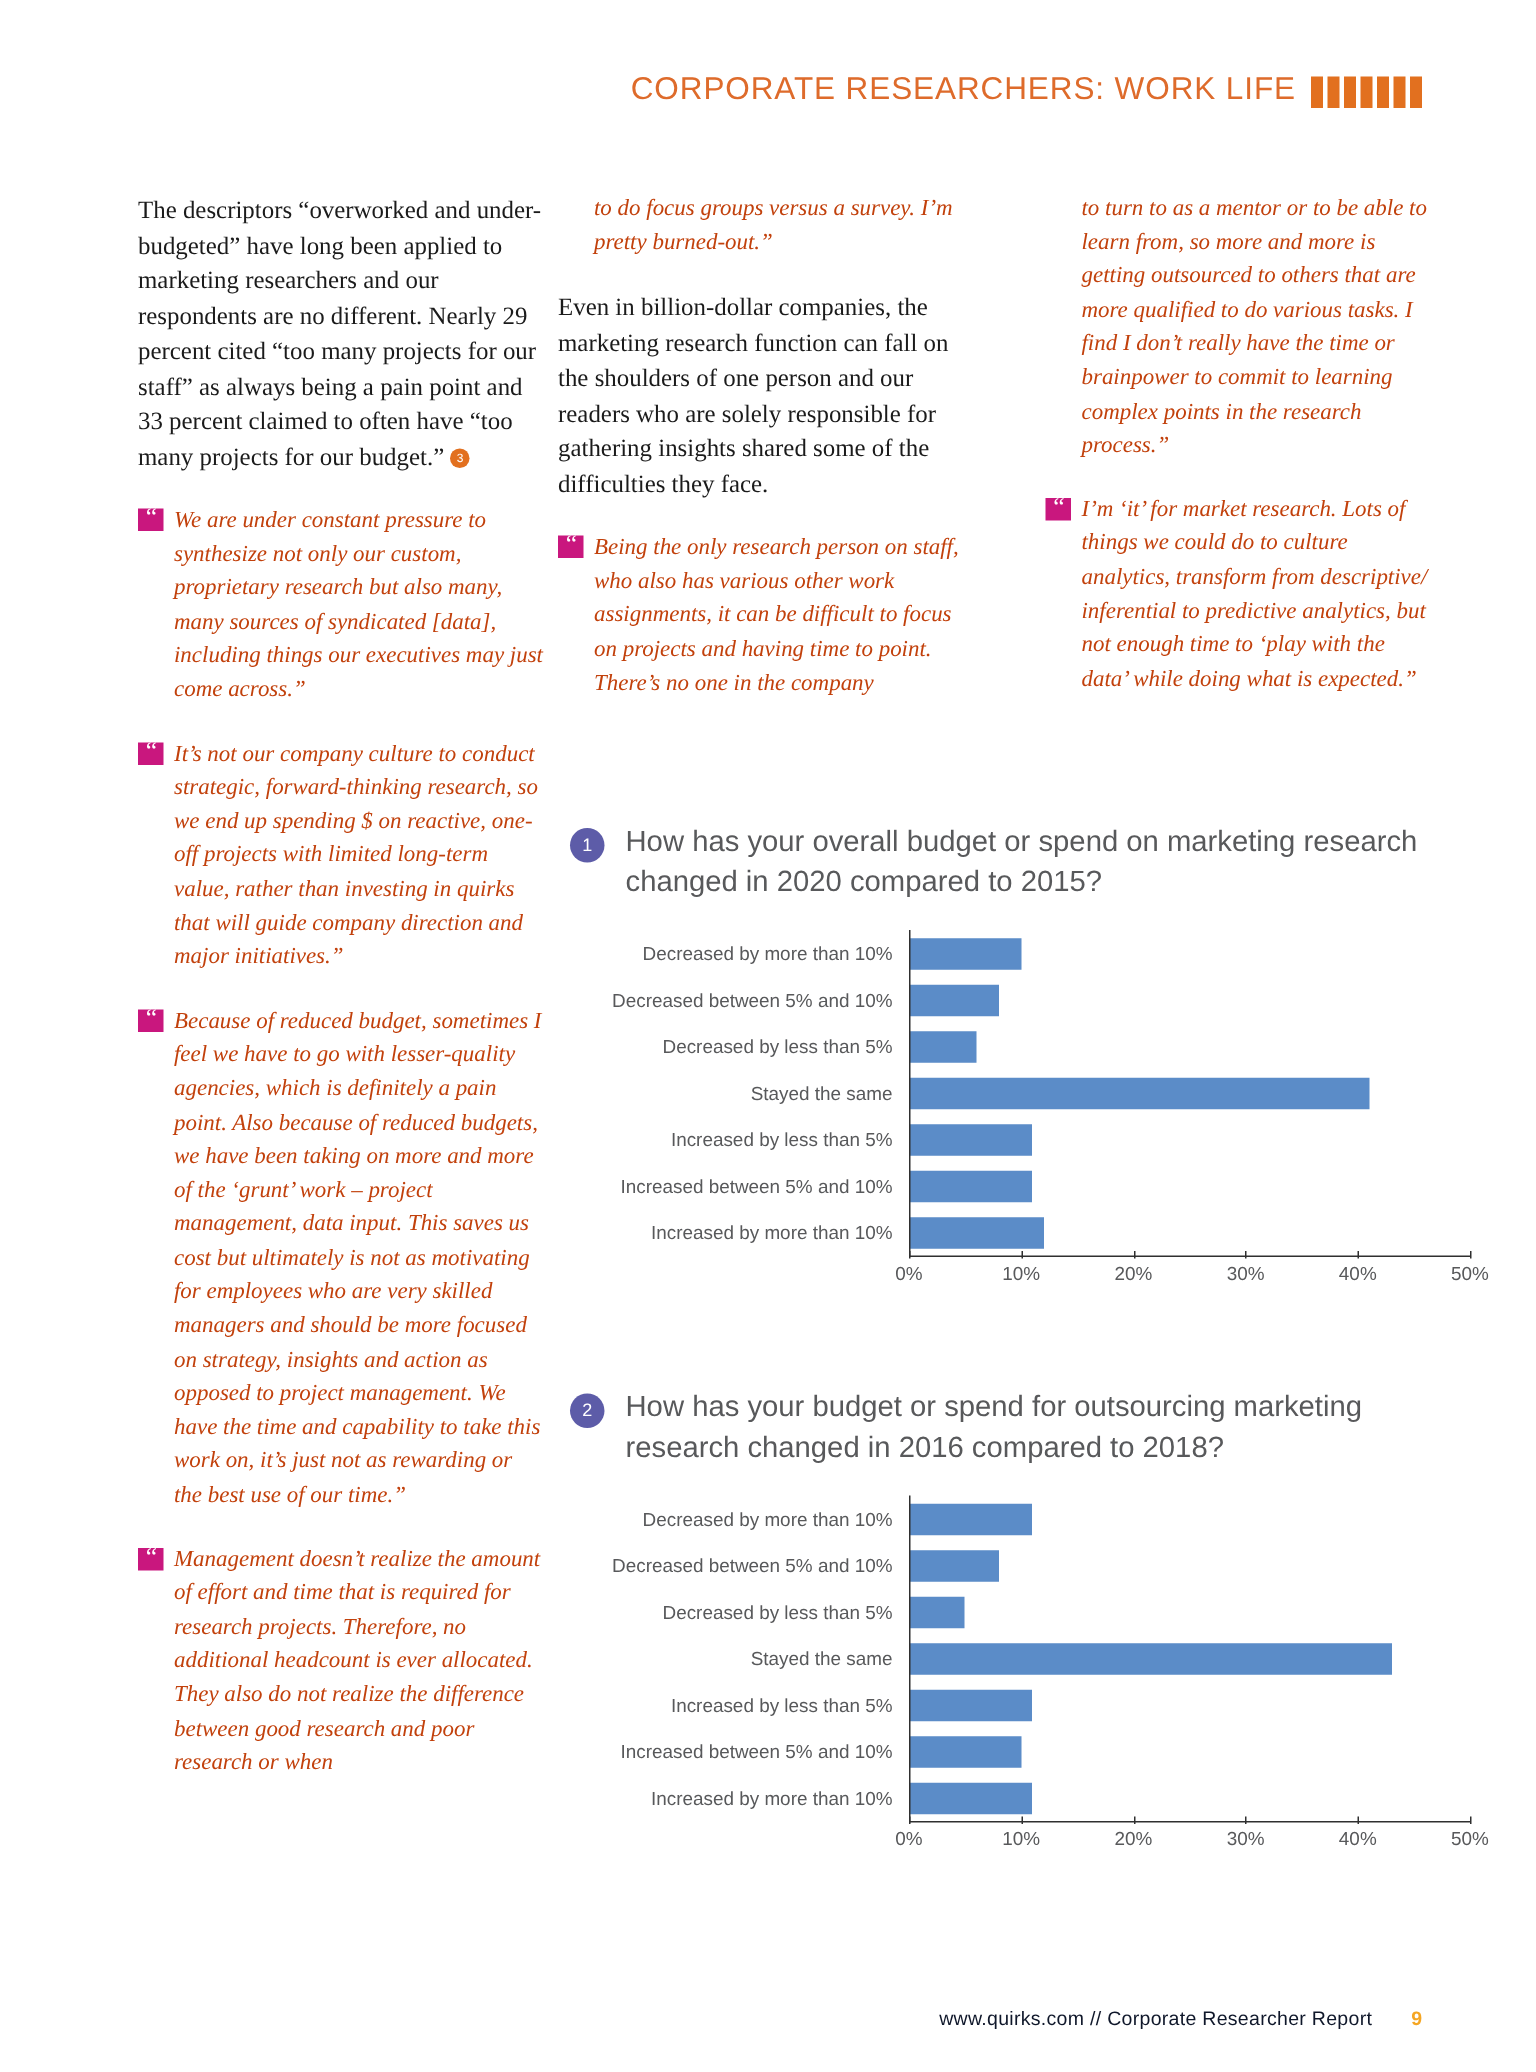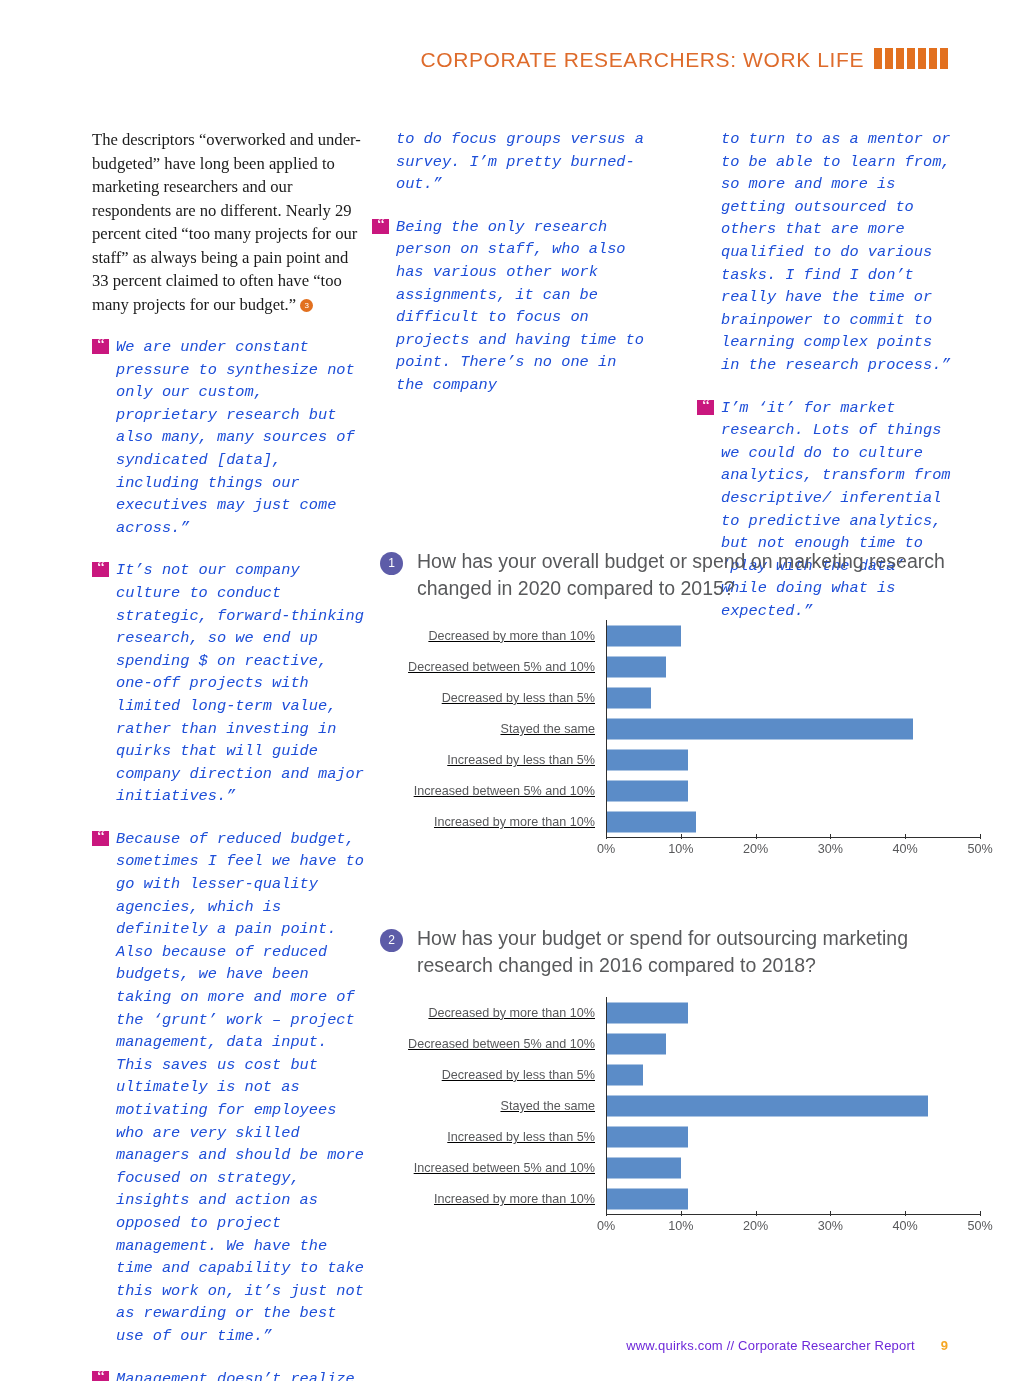--- a/index.html
+++ b/index.html
@@ -14,21 +14,21 @@
     font-family: "Liberation Serif", serif;
     overflow: hidden;
   }
 
   
   #header {
     position: absolute;
     top: 48px;
     right: 76px;
     display: flex;
-    align-items: flex-start;
+    align-items: flex-end;
     gap: 10px;
   }
   #header .htitle {
     font-family: "Liberation Sans", sans-serif;
     font-size: 21px;
     letter-spacing: 0.6px;
     color: #DE6B2B;
     white-space: nowrap;
   }
   #header .bars {
@@ -76,25 +76,25 @@
     color: #ffffff;
     font-family: "Liberation Serif", serif;
     font-size: 17px;
     line-height: 12px;
     text-align: center;
     letter-spacing: -1px;
     overflow: hidden;
   }
   .quote .qtext {
     display: block;
-    font-family: Liberation Mono, monospace;
+    font-family: Liberation Serif, serif;
     font-style: italic;
     font-size: 15.3px;
     line-height: 22.6px;
-    color: #1d4ed8;
+    color: #c2410c;
   }
   .quote.cont { padding-left: 24px; }
 
   .badge-inline {
     display: inline-block;
     width: 13px;
     height: 13px;
     border-radius: 50%;
     background: #E2701F;
     color: #ffffff;
@@ -156,21 +156,20 @@
     position: absolute;
     left: 0; top: 0; right: 0; bottom: 0;
     display: flex;
     flex-direction: column;
     justify-content: space-around;
   }
   .row {
     display: flex;
     align-items: center;
     height: 31px;
-    text-decoration: underline;
   }
   .row .catlabel {
     flex: 0 0 215px;
     text-align: right;
     padding-right: 11px;
     font-size: 12.6px;
     color: #58595b;
     white-space: nowrap;
   }
   .row .barcell {
@@ -236,21 +235,21 @@
     position: absolute;
     bottom: 28px;
     right: 76px;
     display: flex;
     align-items: baseline;
     gap: 26px;
     font-family: "Liberation Sans", sans-serif;
   }
   #footer .ftext {
     font-size: 13px;
-    color: #6d28d9;
+    color: #0f172a;
     letter-spacing: 0.2px;
     margin-left: 24px;
   }
   #footer .fpage {
     font-size: 13px;
     color: #F5A623;
     font-weight: bold;
   }
 </style>
 </head>
@@ -294,20 +293,21 @@
   </div>
 
 </div>
 
 <div class="col" id="col2">
 
   <div class="quote cont">
     <span class="qtext">to do focus groups versus a survey. I’m pretty burned-out.”</span>
   </div>
 
+  <p class="body">Even in billion-dollar companies, the marketing research function can fall on the shoulders of one person and our readers who are solely responsible for gathering insights shared some of the difficulties they face.</p>
 
   <div class="quote">
     <span class="qmark">“</span>
     <span class="qtext">Being the only research person on staff, who also has various other work assignments, it can be difficult to focus on projects and having time to point. There’s no one in the company</span>
   </div>
 
 </div>
 
 <div class="col" id="col3">
 

